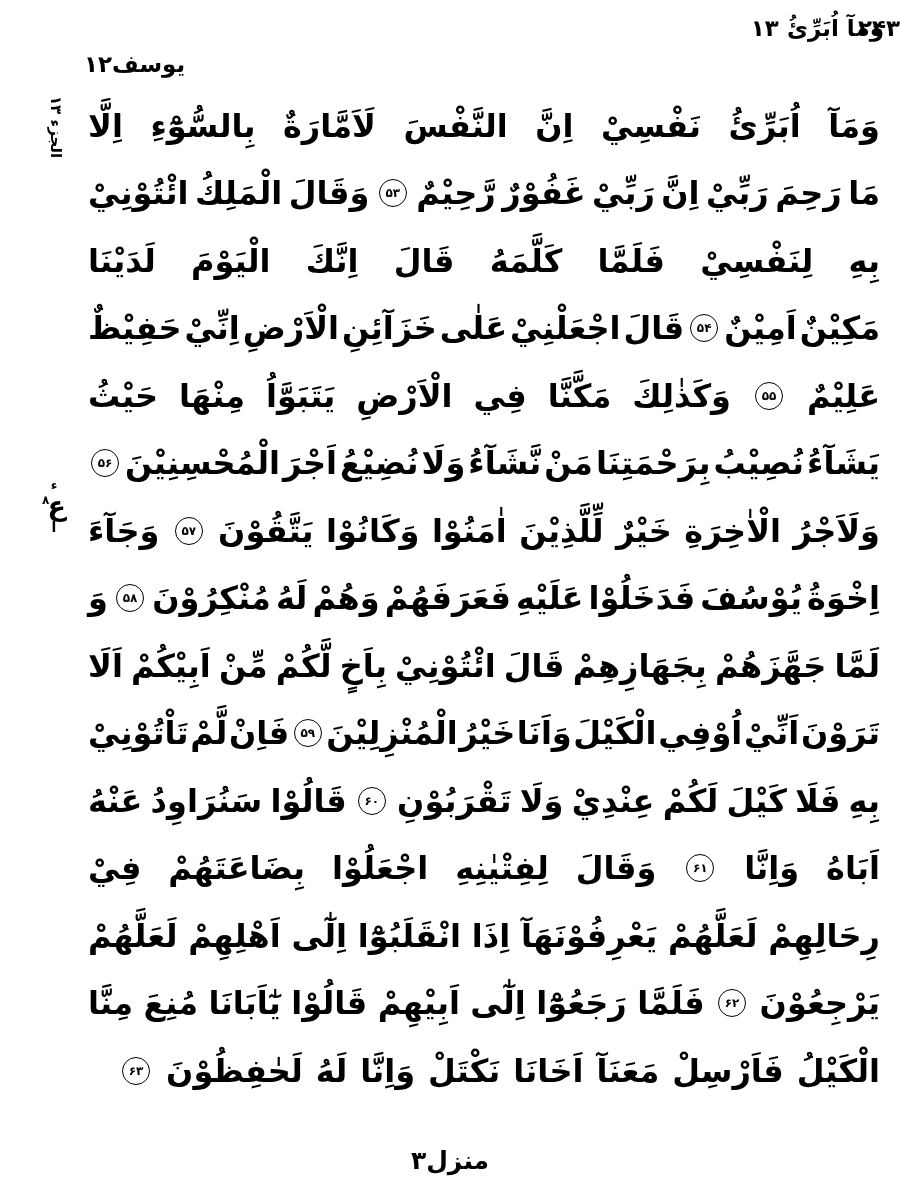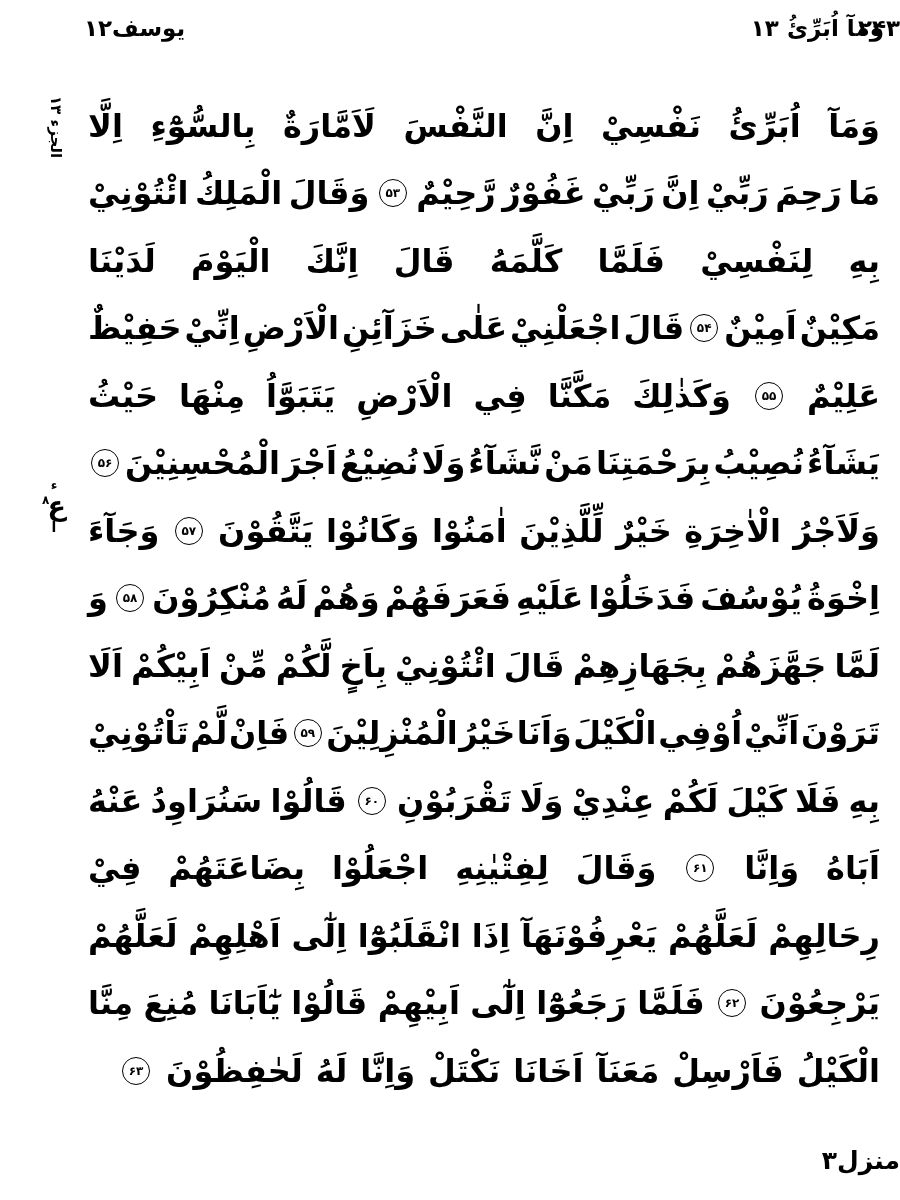--- a/index.html
+++ b/index.html
@@ -8,21 +8,21 @@
     background:#ffffff;color:#000000;
     font-family:"DejaVu Sans",sans-serif;
   }
   .page{position:absolute;inset:0;}
 
   
   .hdr{position:absolute;top:8px;height:40px;font-weight:bold;
        font-size:23px;white-space:nowrap;line-height:40px;}
   .hdr-right{right:16px;}
   .hdr-center{left:0;right:0;text-align:right;}
-  .hdr-left{left:84px;}
+  .hdr-left{left:84px;margin-top:36px;}
 
   
   .juz-marker{
     position:absolute;top:118px;left:14px;width:84px;text-align:center;
     transform:rotate(90deg);transform-origin:center center;
     font-size:15px;font-weight:bold;white-space:nowrap;
   }
   .ruku-marker{
     position:absolute;top:478px;left:34px;width:40px;
     display:flex;flex-direction:column;align-items:center;line-height:1.05;
@@ -46,21 +46,21 @@
   .word{display:inline-block;}
   .verse-circle{
     display:inline-flex;align-items:center;justify-content:center;
     width:26px;height:26px;min-width:26px;border:1.8px solid #000;
     border-radius:50%;font-size:12px;font-weight:bold;line-height:1;
     margin:12px 3px;
   }
 
   
   .footer{
-    position:absolute;top:1146px;left:0;right:0;
+    position:absolute;top:1146px;left:0;right:0;text-align:center;
     font-size:25px;font-weight:bold;
   }
 </style>
 </head>
 <body>
 
 <div class="page">
 
   <div class="hdr hdr-right">وَمَآ اُبَرِّئُ ۱۳</div>
 

